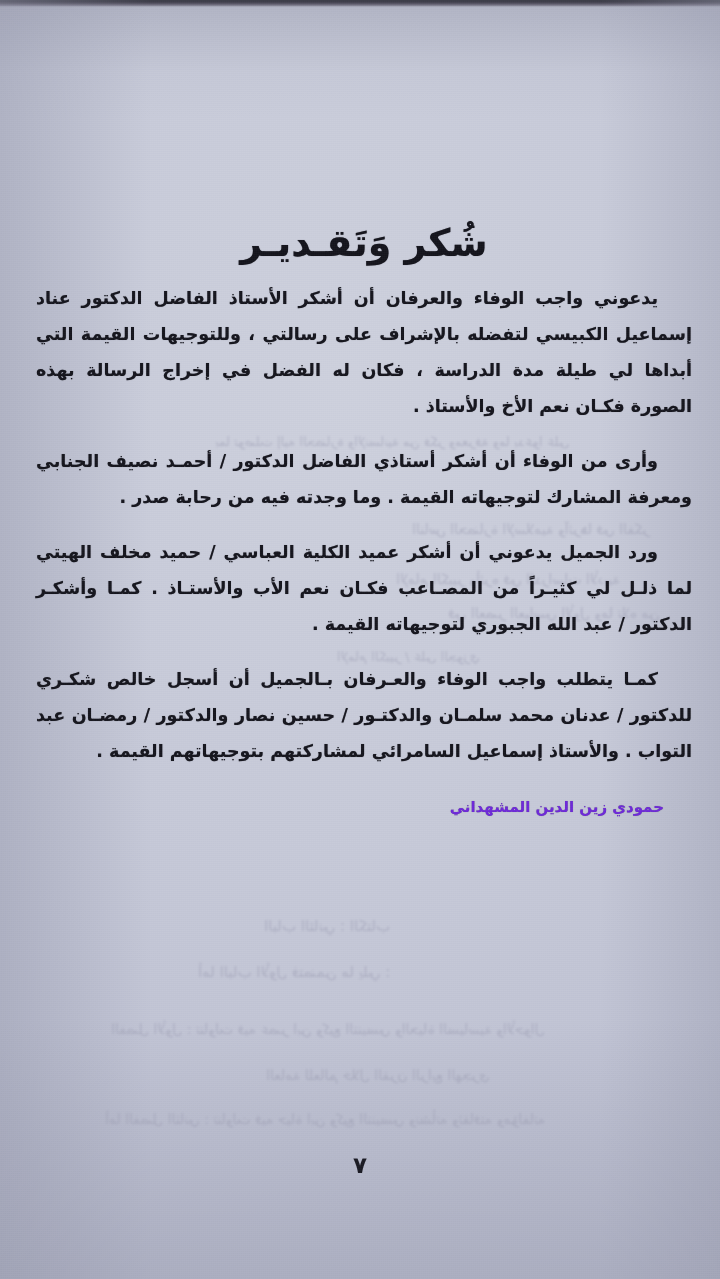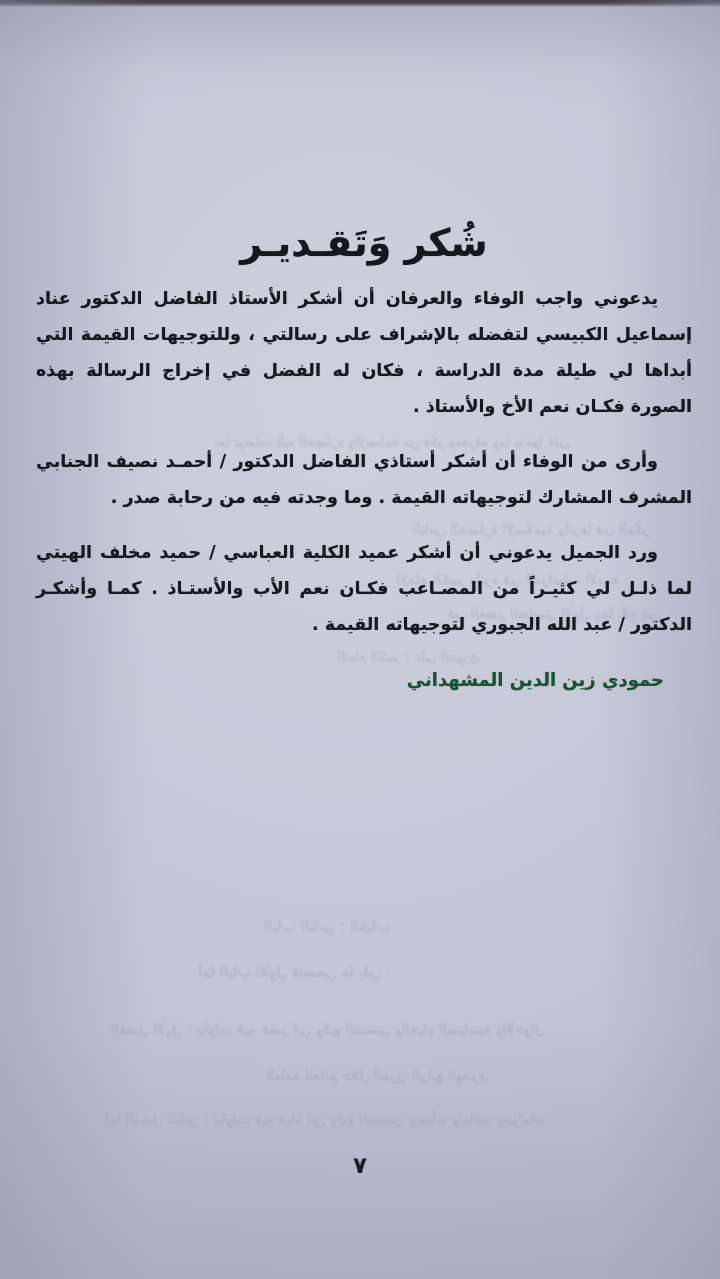--- a/index.html
+++ b/index.html
@@ -114,23 +114,23 @@
     line-height: 36px;
     color: #15151d;
     font-weight: 600;
     text-shadow: 0 0 0.7px rgba(21,21,29,0.5);
   }
 
   .signature {
     margin: 22px 0 0 0;
     text-align: right;
     padding-right: 28px;
-    font-size: 18px;
+    font-size: 15px;
     font-weight: 700;
-    color: #14532d;
+    color: #6d28d9;
     line-height: 32px;
     text-shadow: 0 0 0.7px rgba(21,21,29,0.5);
   }
 
   .page-number {
     position: absolute;
     left: 0;
     right: 0;
     top: 1152px;
     text-align: center;
@@ -175,22 +175,23 @@
   <div class="tint-left"></div>
   <div class="tint-right"></div>
   <div class="tint-bottom"></div>
 
   <div class="content">
 
     <h1 class="doc-title">شُكر وَتَقـديـر</h1>
 
     <div class="body-block" id="body-block">
         <p class="para">يدعوني واجب الوفاء والعرفان أن أشكر الأستاذ الفاضل الدكتور عناد إسماعيل الكبيسي لتفضله بالإشراف على رسالتي ، وللتوجيهات القيمة التي أبداها لي طيلة مدة الدراسة ، فكان له الفضل في إخراج الرسالة بهذه الصورة فكـان نعم الأخ والأستاذ .</p>
-        <p class="para">وأرى من الوفاء أن أشكر أستاذي الفاضل الدكتور / أحمـد نصيف الجنابي المشرف المشارك لتوجيهاته القيمة . وما وجدته فيه من رحابة صدر .</p>
+        <p class="para">وأرى من الوفاء أن أشكر أستاذي الفاضل الدكتور / أحمـد نصيف الجنابي ومعرفة المشارك لتوجيهاته القيمة . وما وجدته فيه من رحابة صدر .</p>
         <p class="para">ورد الجميل يدعوني أن أشكر عميد الكلية العباسي / حميد مخلف الهيتي لما ذلـل لي كثيـراً من المصـاعب فكـان نعم الأب والأستـاذ . كمـا وأشكـر الدكتور / عبد الله الجبوري لتوجيهاته القيمة .</p>
+        <p class="para">كمـا يتطلب واجب الوفاء والعـرفان بـالجميل أن أسجل خالص شكـري للدكتور / عدنان محمد سلمـان والدكتـور / حسين نصار والدكتور / رمضـان عبد التواب . والأستاذ إسماعيل السامرائي لمشاركتهم بتوجيهاتهم القيمة .</p>
         <div class="signature">حمودي زين الدين المشهداني</div>
       </div>
 
   </div>
 
   <div class="page-number">٧</div>
 
   <div class="grain"></div>
 
 </div>

